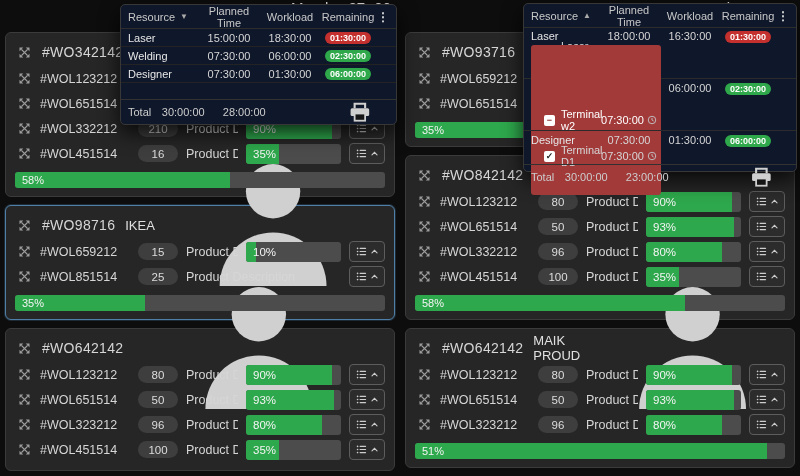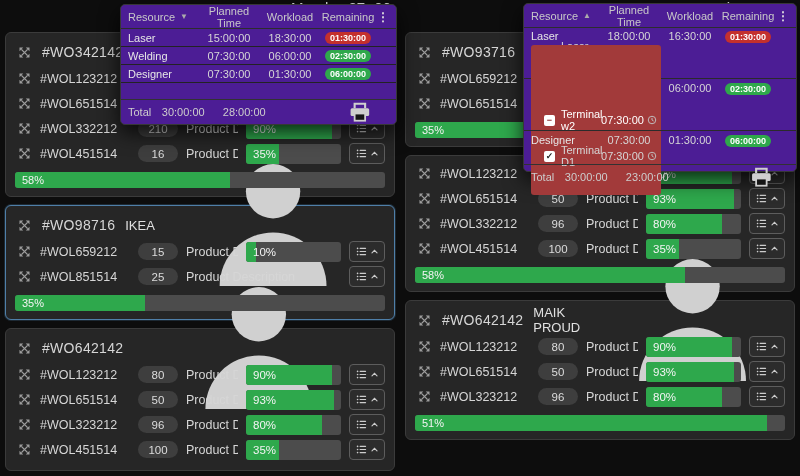--- a/index.html
+++ b/index.html
@@ -27,21 +27,21 @@
   .pbar{position:relative;flex:0 0 95px;height:20px;background:#4c4c4c;border-radius:3px;overflow:hidden;}
   .pfill{height:100%;background:#2ea84c;}
   .plabel{position:absolute;left:7px;top:50%;transform:translateY(-50%);font-size:11.5px;color:#f4f4f4;text-align:right;}
   .rowbtn{flex:0 0 36px;height:21px;display:flex;align-items:center;justify-content:center;gap:3px;
           background:#2c2c2c;border:1px solid #5d5d5d;border-radius:4px;color:#cdcdcd;padding:0;cursor:pointer;}
   .rowbtn .bico{width:11px;height:11px;}
   .rowbtn .cico{width:9px;height:9px;}
   .fbar{position:relative;height:16px;background:#4c4c4c;border-radius:3px;margin-top:6px;overflow:hidden;}
   .fbar .plabel{font-size:11px;}
   
-  .popup{position:absolute;z-index:30;background:#4c1d95;border:1px solid #373737;border-radius:5px;
+  .popup{position:absolute;z-index:30;background:#0f172a;border:1px solid #373737;border-radius:5px;
          box-shadow:0 8px 20px rgba(0,0,0,.75);font-size:11px;display:flex;flex-direction:column;box-sizing:border-box;color:#d6d6d6;}
   #popup-mon{left:120px;top:4px;width:277px;height:121px;}
   #popup-tue{left:523px;top:3px;width:274px;height:169px;}
   .phead{display:flex;align-items:center;height:23px;padding:0 7px;color:#c8c8c8;border-bottom:1px solid #2d2d2d;flex:0 0 auto;}
   .c-res{flex:1;display:flex;align-items:center;gap:5px;}
   .c-pl{flex:0 0 64px;text-align:center;}
   .c-wl{flex:0 0 58px;text-align:center;}
   .c-rem{flex:0 0 58px;text-align:center;}
   .c-menu{flex:0 0 12px;text-align:right;}
   .sort{font-size:8px;color:#ababab;}
@@ -396,20 +396,28 @@
           <span class="wlabel">#WOL651514</span>
           <span class="pill"></span>
         </div>
         <div class="fbar">
           <div class="pfill" style="width: 35%;"></div>
           <span class="plabel">35%</span>
         </div>
       </div>
 
       <div class="card">
+        <div class="whead">
+          <span class="micon">
+              <svg class="ic">
+                <use href="#i-move"></use>
+              </svg>
+            </span>
+          <span class="order">#WO842142</span>
+        </div>
         <div class="wrow">
           <span class="micon">
               <svg class="ic">
                 <use href="#i-move"></use>
               </svg>
             </span>
           <span class="wlabel">#WOL123212</span>
           <span class="pill">80</span>
           <span class="desc">Product Description</span>
           <div class="pbar">

